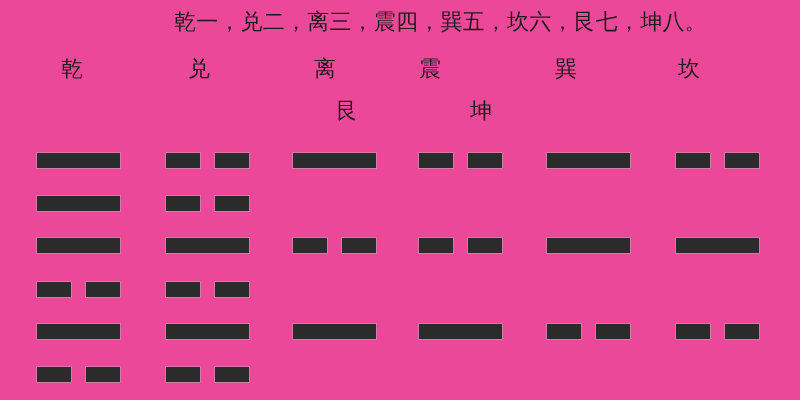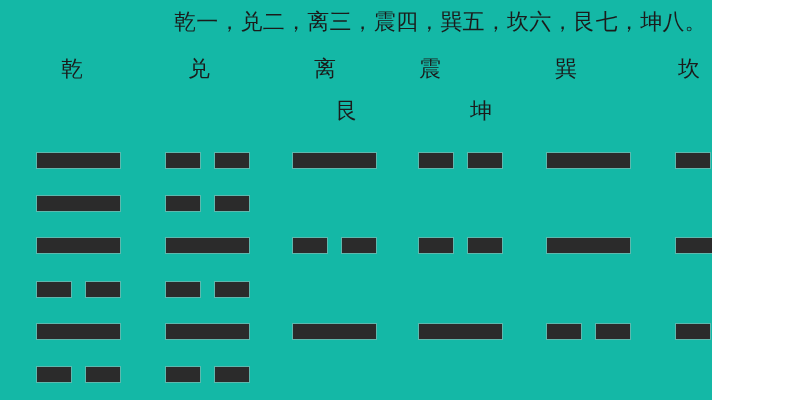--- a/index.html
+++ b/index.html
@@ -1,18 +1,18 @@
 <!DOCTYPE html>
 <html><head>
 <meta charset="utf-8">
 <style>
   html,body{margin:0;padding:0;background:#ffffff;}
   .canvas{
-    position:relative;width:712px;height:400px;overflow:hidden;
-    background:#14b8a6;color:#1a1a1a;
+    position:relative;width:800px;height:400px;overflow:hidden;
+    background:#ec4899;color:#1a1a1a;
     font-family:"Liberation Sans", sans-serif;
   }
   .title{
     position:absolute;left:174px;top:10px;
     font-size:22px;line-height:24px;letter-spacing:0.2px;
     font-weight:500;white-space:nowrap;color:#1b1b1b;
   }
   .lbl{
     position:absolute;font-size:22px;line-height:24px;
     font-weight:500;color:#1b1b1b;white-space:nowrap;

